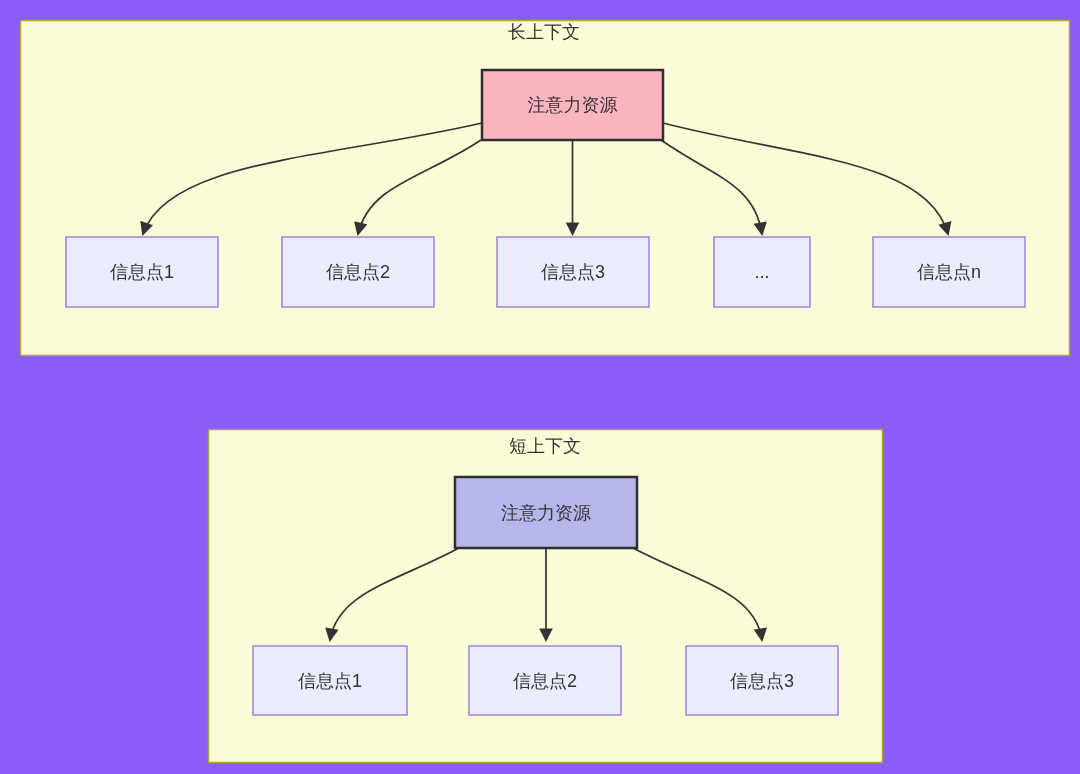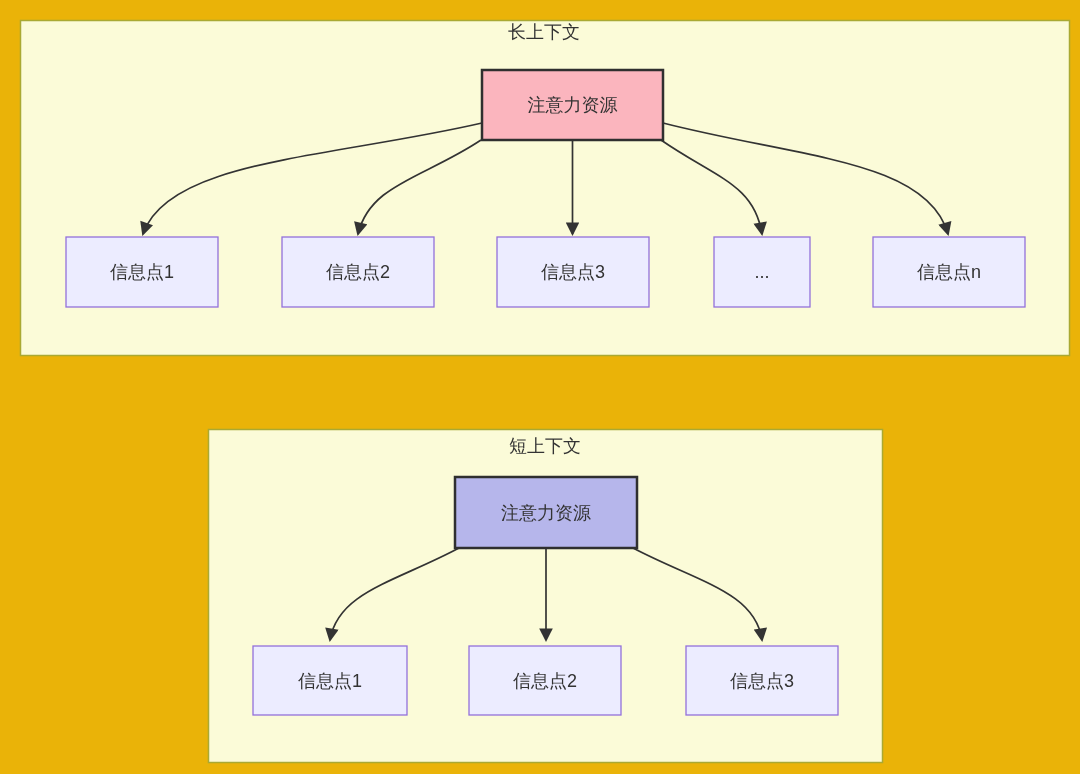--- a/index.html
+++ b/index.html
@@ -5,21 +5,21 @@
   html, body {
     margin: 0;
     padding: 0;
     background: #ffffff;
     font-family: "Liberation Sans", "DejaVu Sans", sans-serif;
   }
   .stage {
     width: 1080px;
     height: 774px;
     position: relative;
-    background: #eab308;
+    background: #8b5cf6;
   }
   svg { display: block; }
   .cluster {
     stroke: #a9a933;
     stroke-width: 1.5;
   }
   .node {
     stroke: #9370db;
     stroke-width: 1.3;
   }

